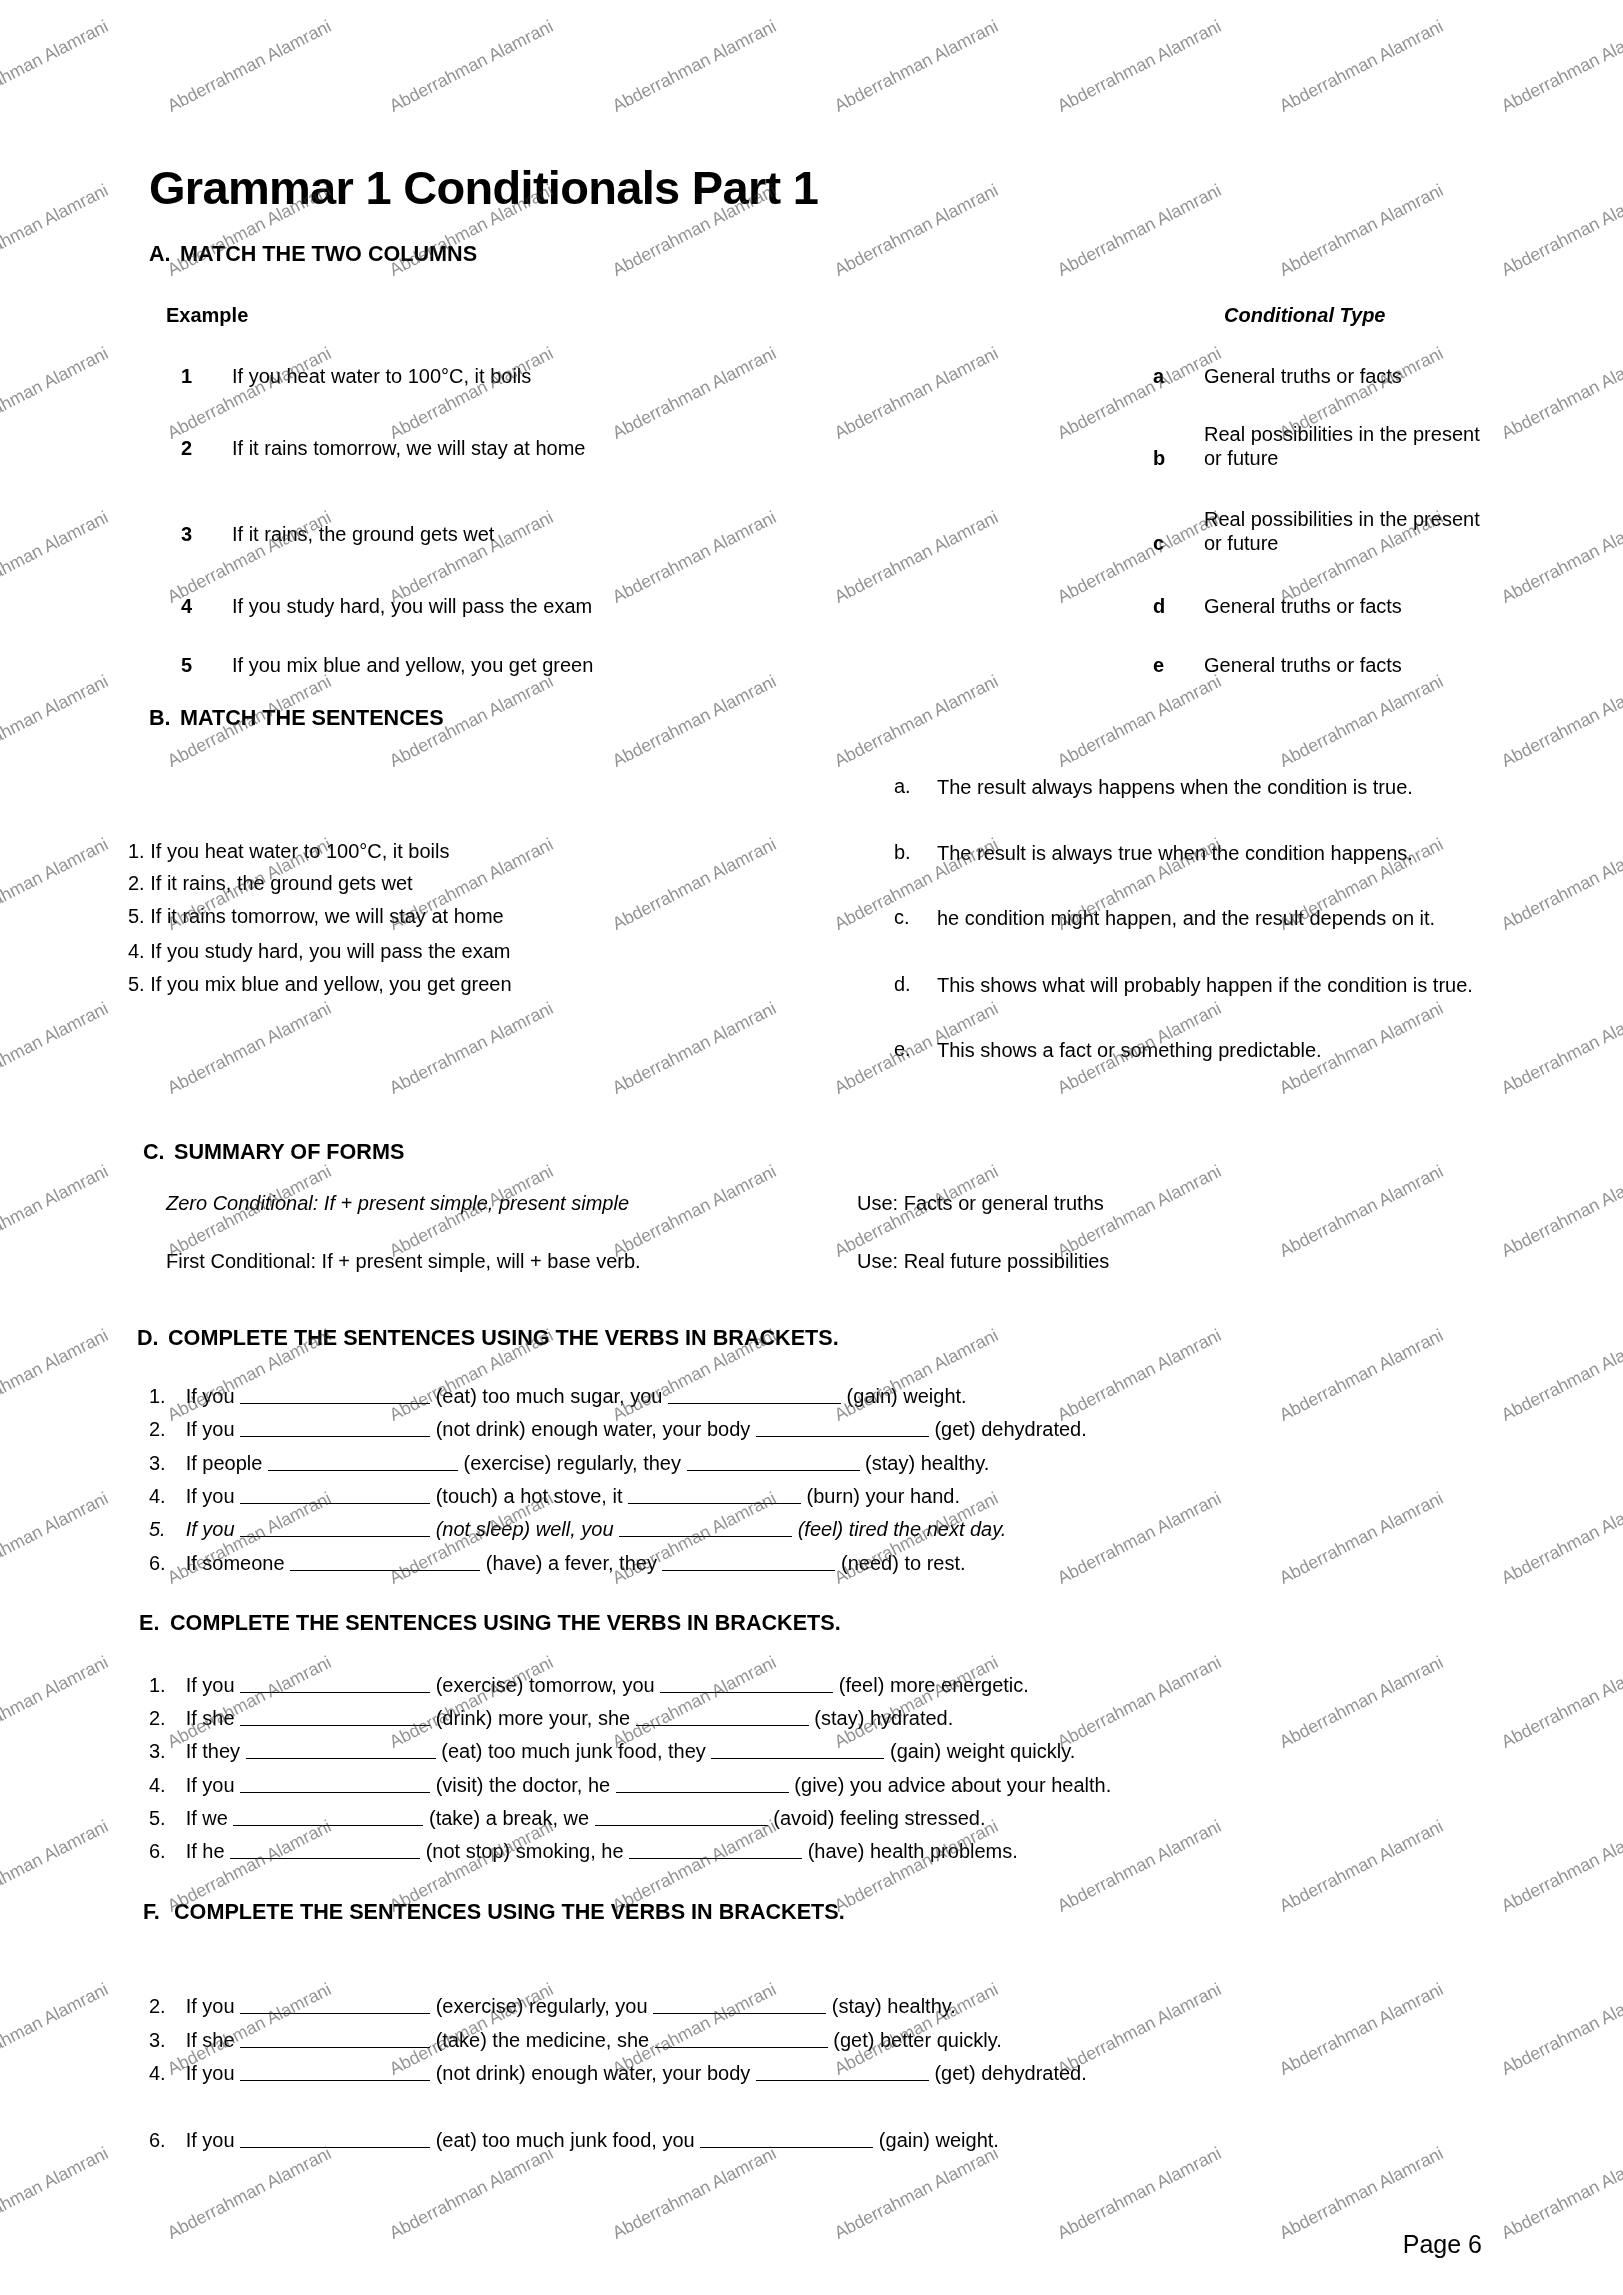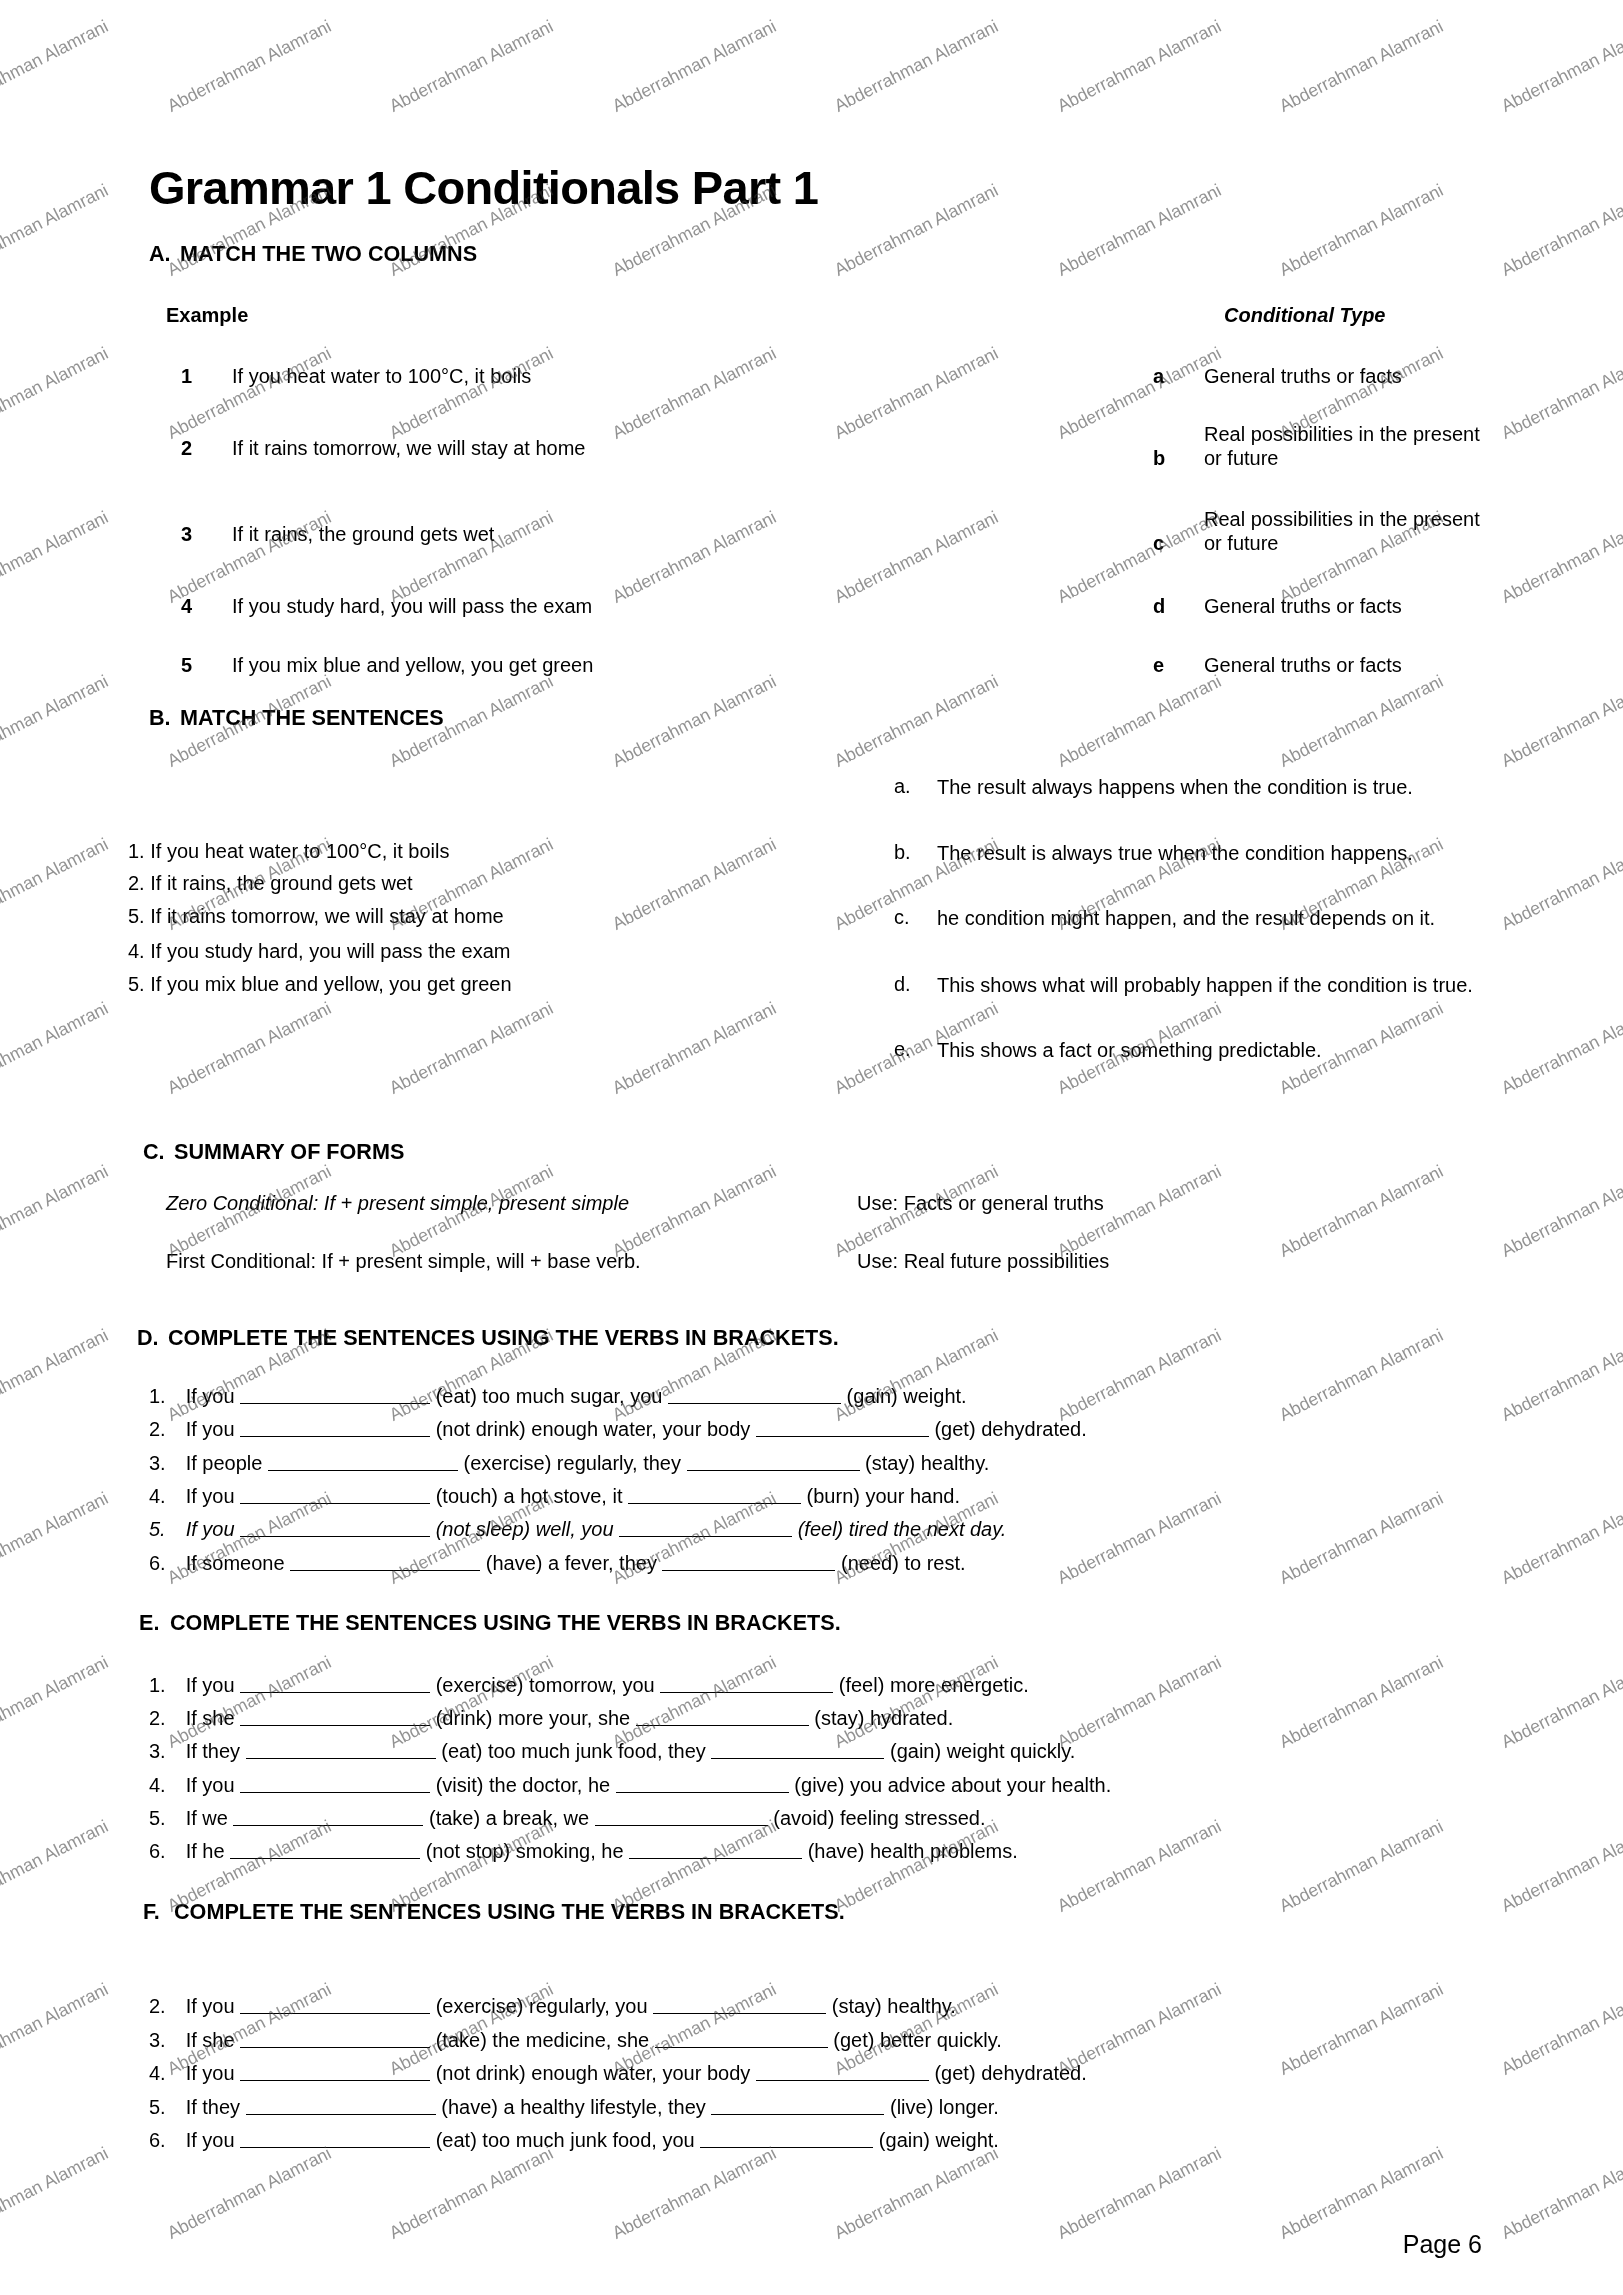--- a/index.html
+++ b/index.html
@@ -325,28 +325,20 @@
 
     <div class="listline" style="left:149px; top:2061px;">
       <span>4.</span>
       <span style="display:inline-block;width:14.4px"></span><span>If you</span>
       <span class="blank" style="width:190px"></span>
       <span>(not drink) enough water, your body</span>
       <span class="blank" style="width:173px"></span>
       <span>(get) dehydrated.</span>
     </div>
 
-    <div class="listline" style="left:149px; top:2095px;">
-      <span>5.</span>
-      <span style="display:inline-block;width:14.4px"></span><span>If they</span>
-      <span class="blank" style="width:190px"></span>
-      <span>(have) a healthy lifestyle, they</span>
-      <span class="blank" style="width:173px"></span>
-      <span>(live) longer.</span>
-    </div>
 
     <div class="listline" style="left:149px; top:2128px;">
       <span>6.</span>
       <span style="display:inline-block;width:14.4px"></span><span>If you</span>
       <span class="blank" style="width:190px"></span>
       <span>(eat) too much junk food, you</span>
       <span class="blank" style="width:173px"></span>
       <span>(gain) weight.</span>
     </div>
 

